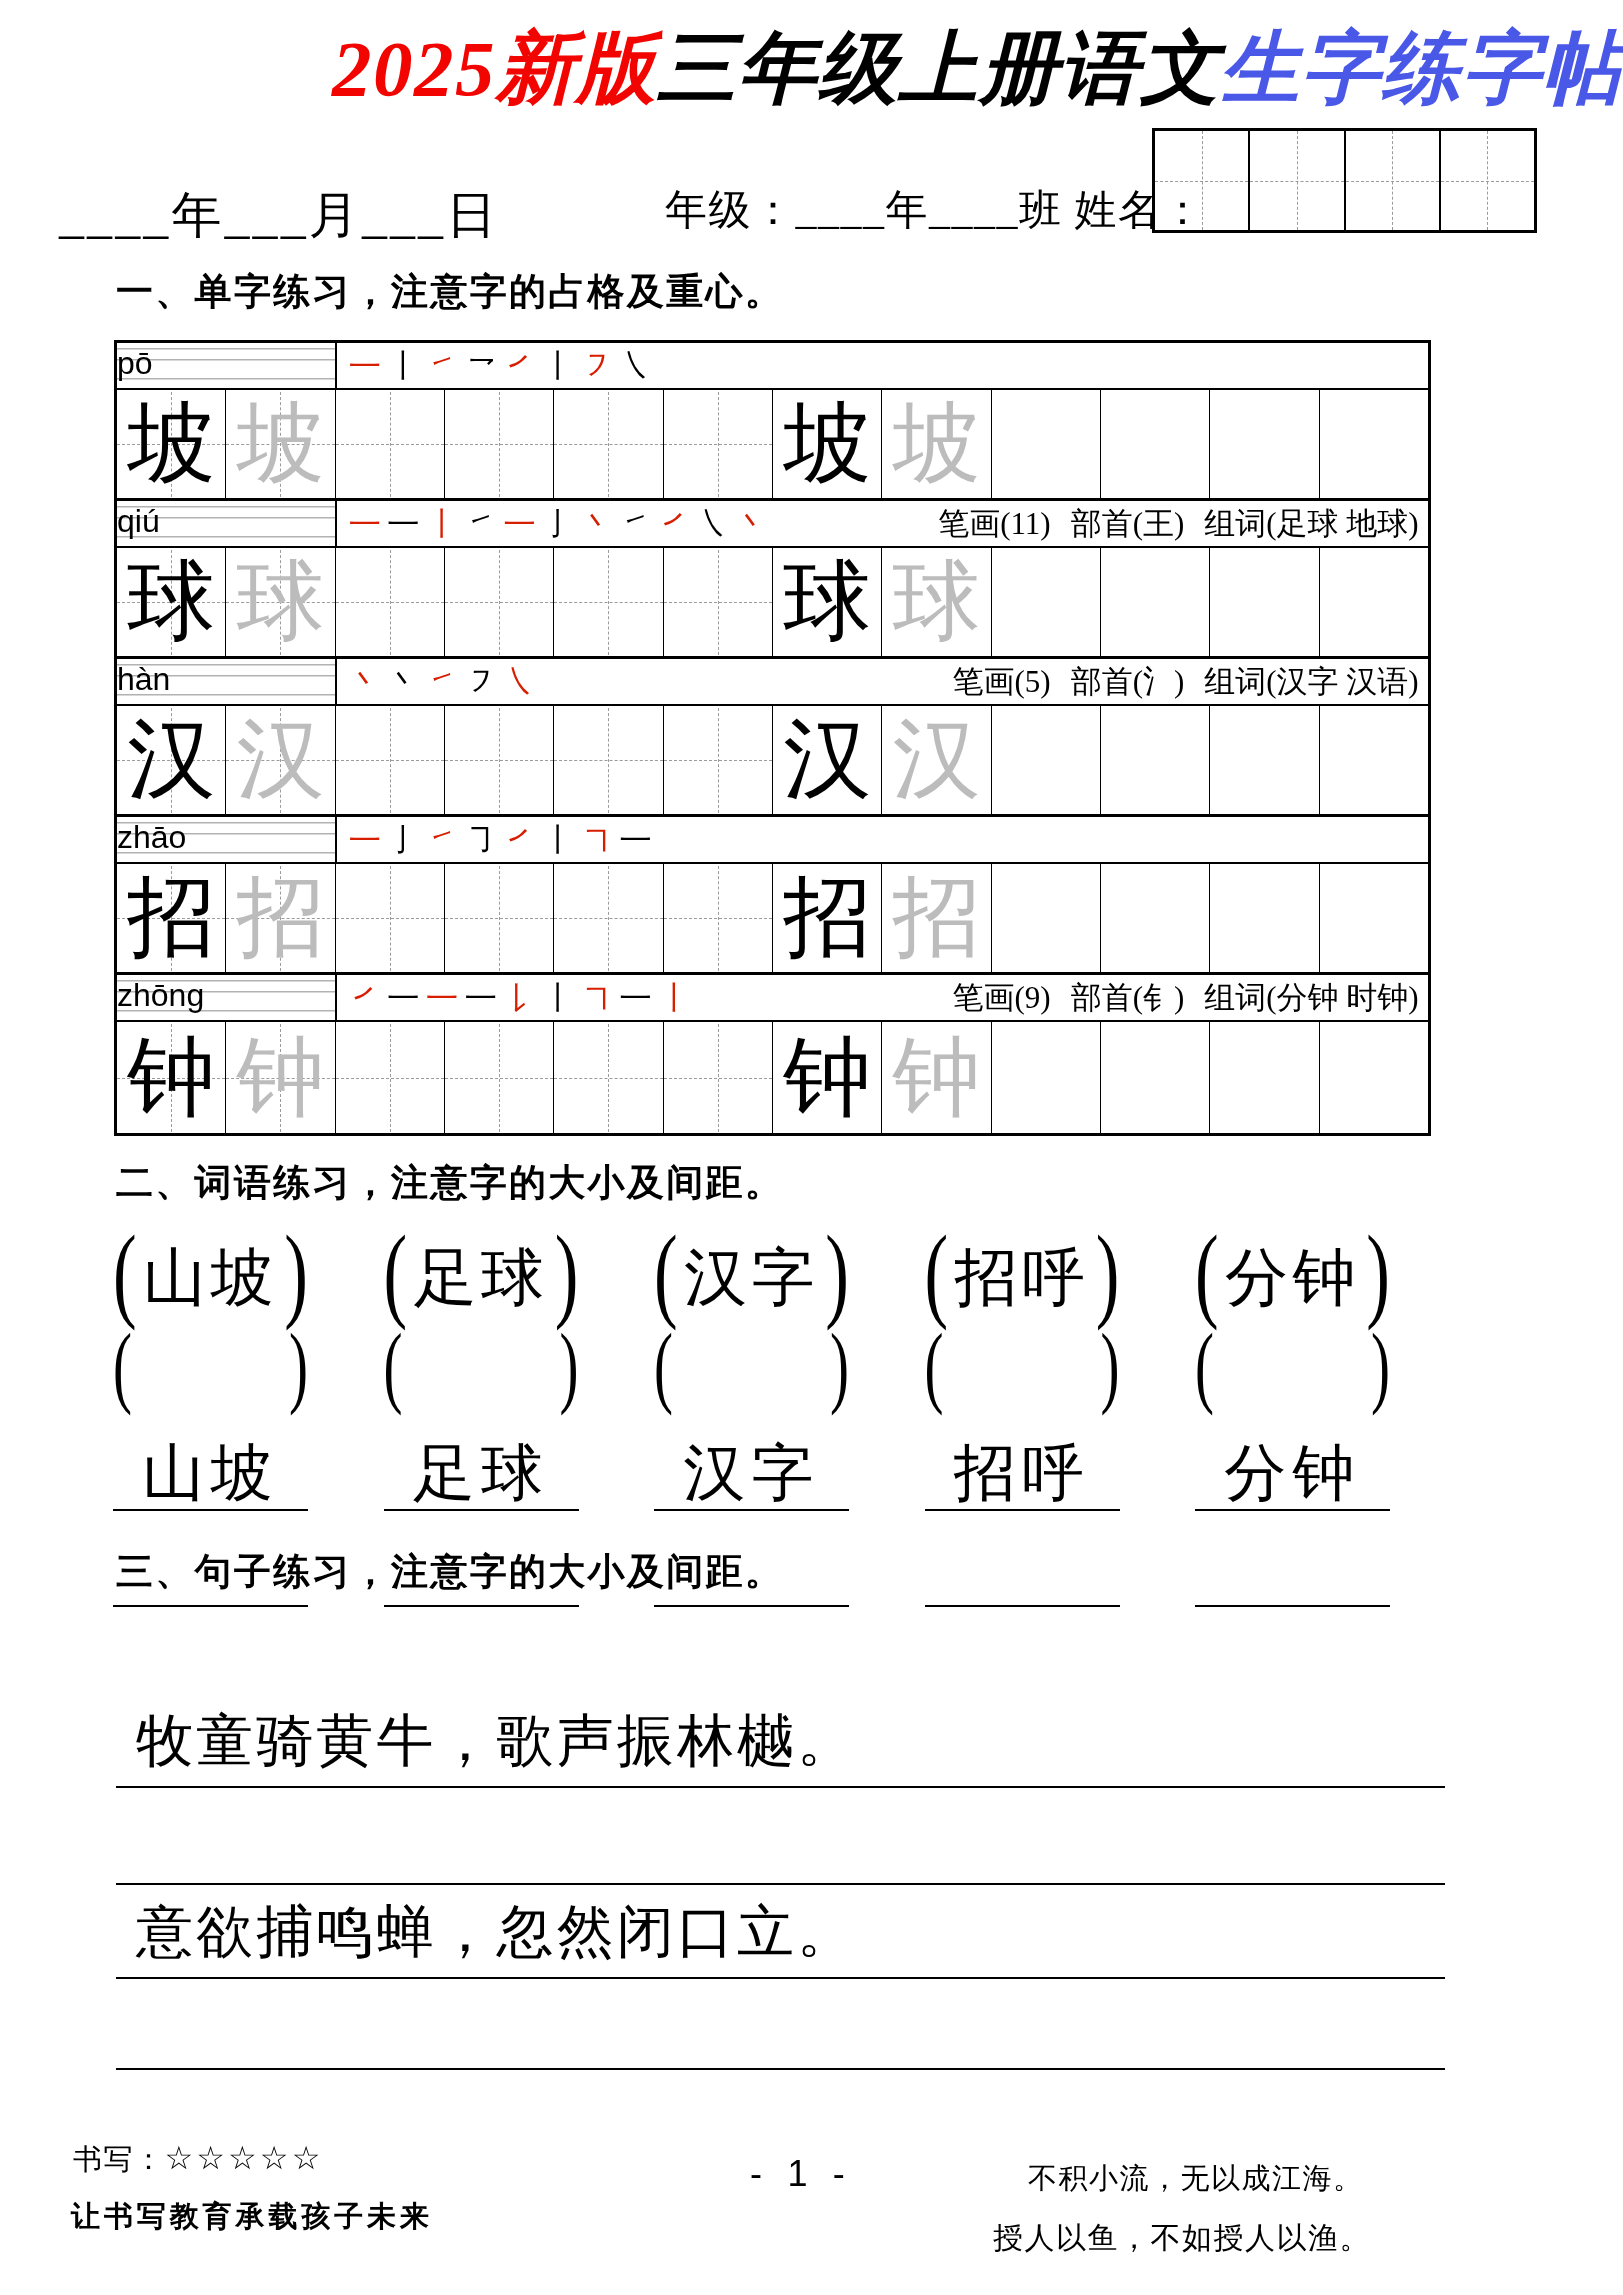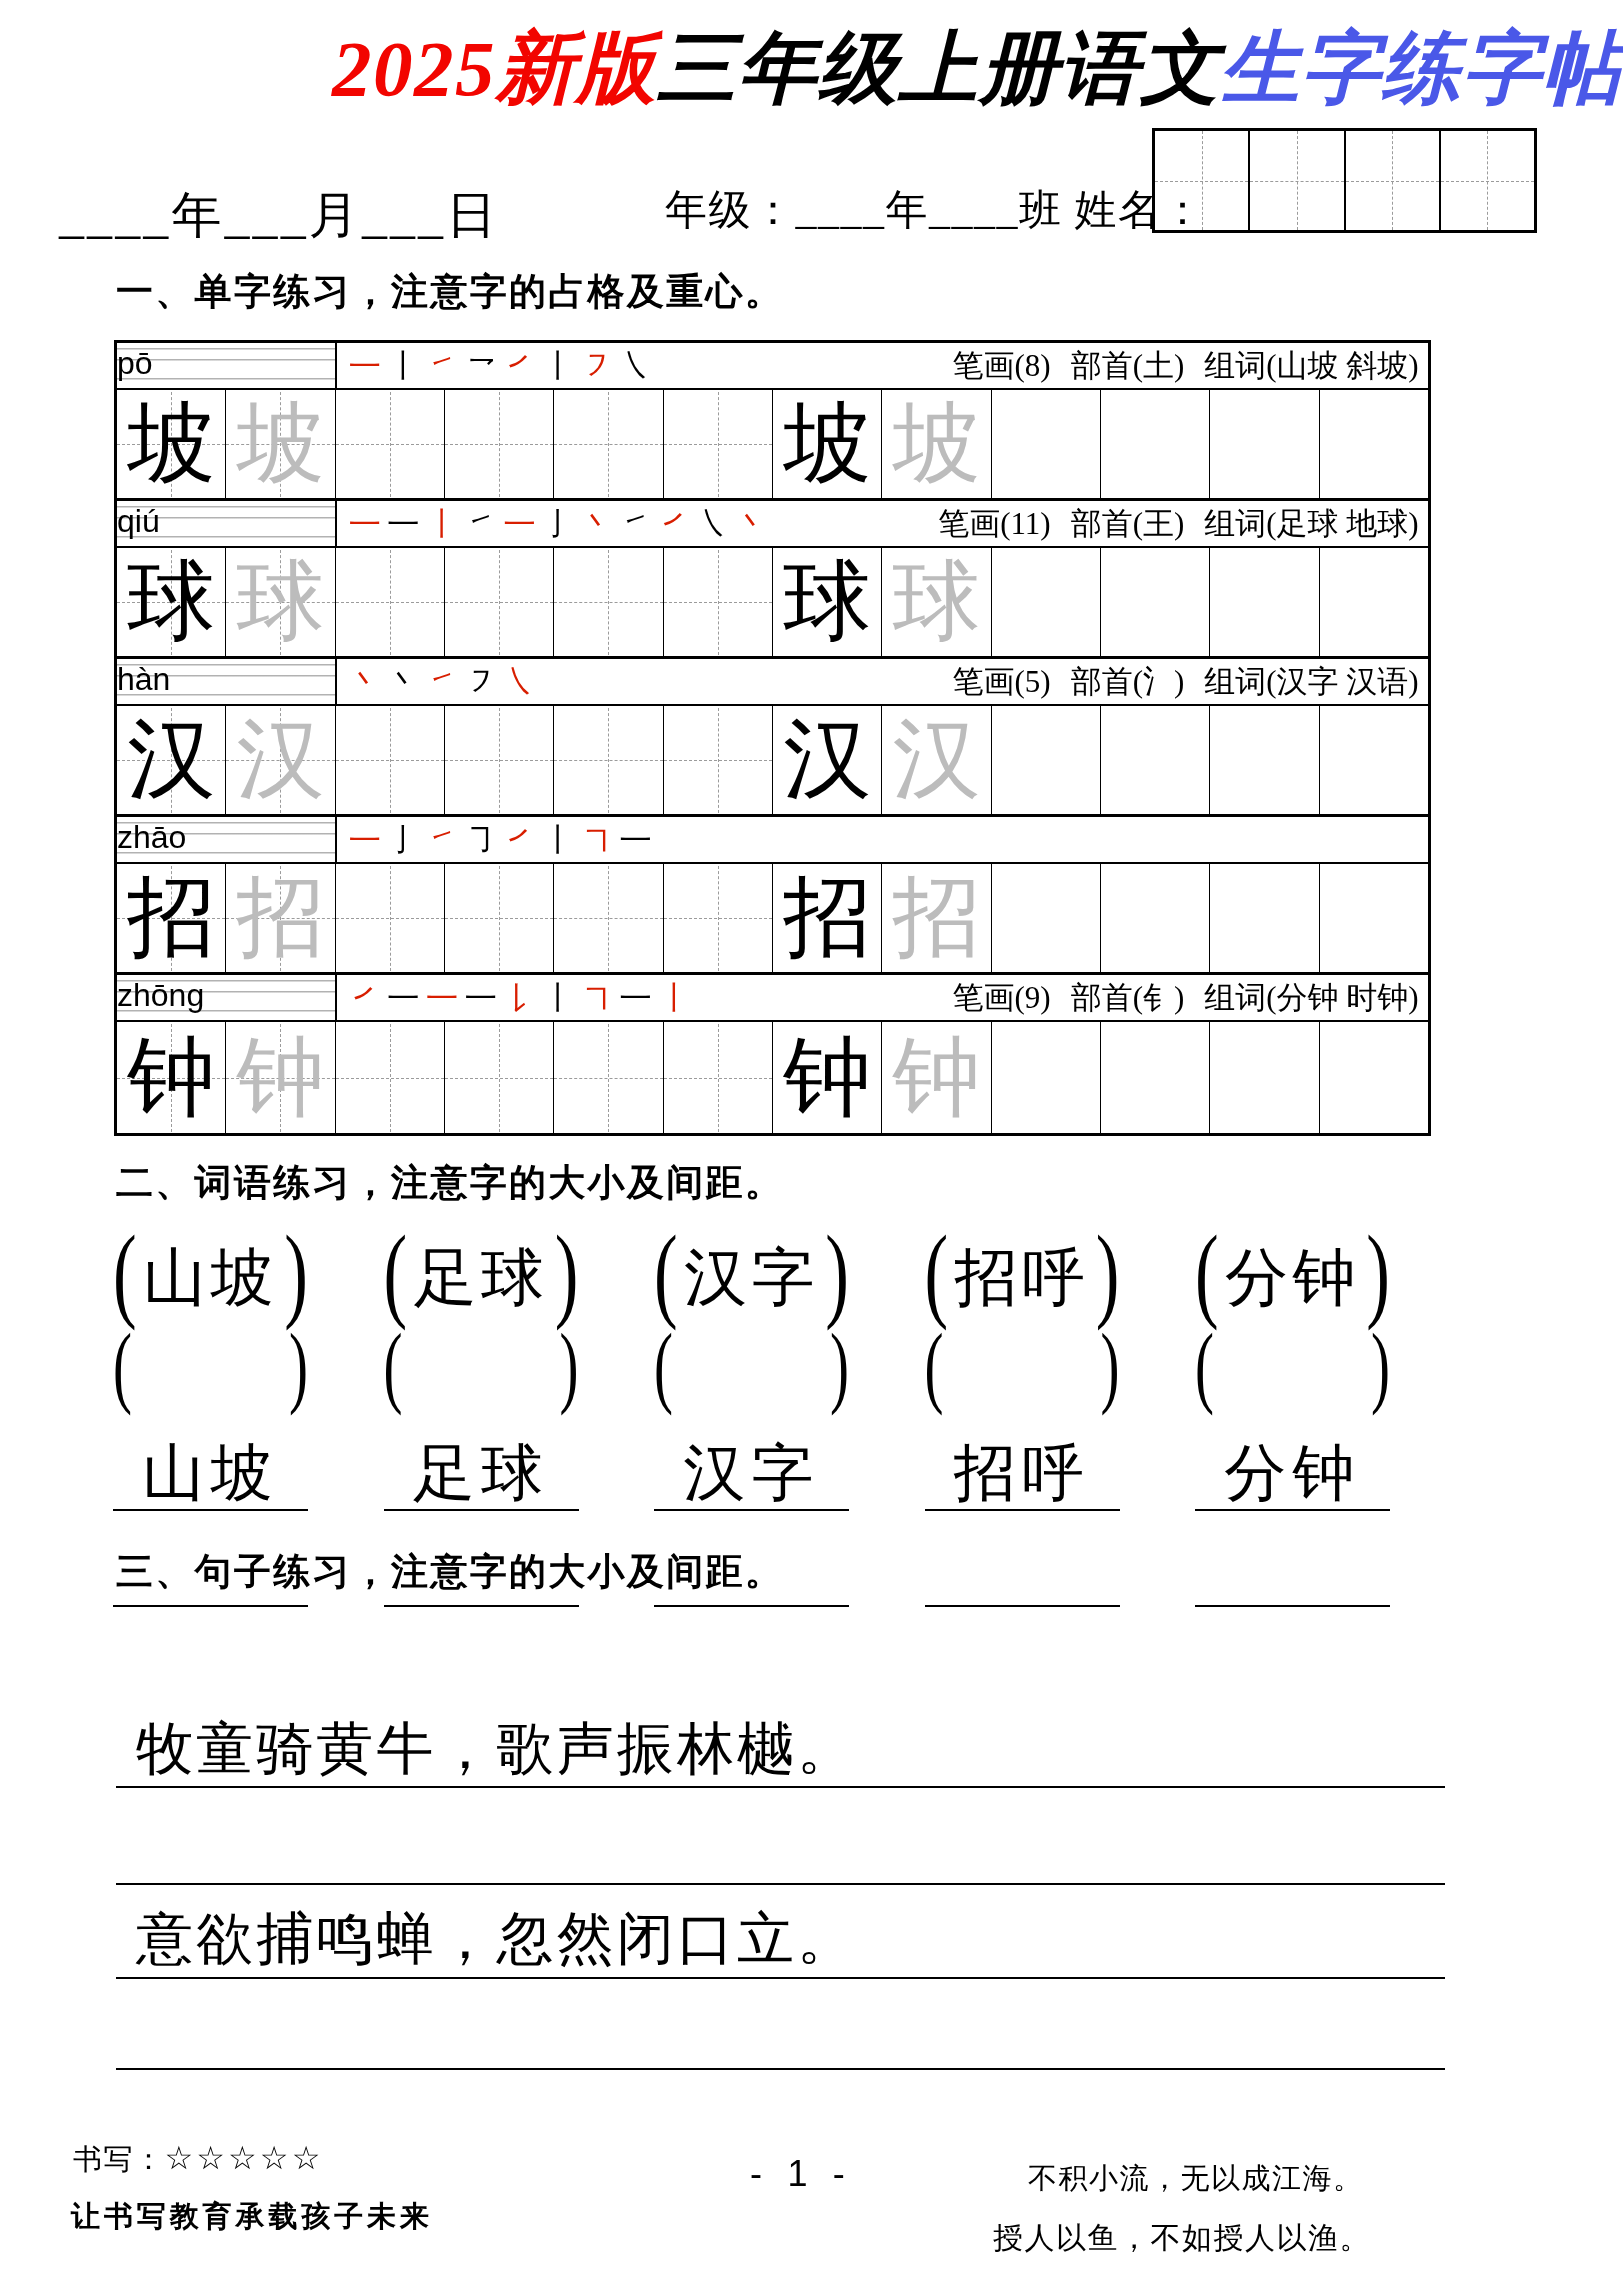--- a/index.html
+++ b/index.html
@@ -63,21 +63,21 @@
   .wgroup{display:flex;align-items:center;width:195px;justify-content:space-between}
   .paren{font-size:71px;font-weight:400;transform:scaleY(1.5);display:inline-block;line-height:1;padding-bottom:7.7px}
   .paren.small{font-size:57px;transform:scaleY(1.6)}
   .wtext{font-size:63px;letter-spacing:4.6px;white-space:nowrap}
   .wline{width:195px;text-align:center;border-bottom:2.3px solid #000;font-size:62px;
          letter-spacing:6.2px;padding-bottom:9.3px;white-space:nowrap}
   .uline{width:195px;border-top:2.3px solid #000;height:0}
 
   
   .sentence{position:absolute;left:116px;width:1329px;border-bottom:2.3px solid #000;
-            display:flex;align-items:center;padding:0 0 6.2px 20px;
+            display:flex;align-items:flex-end;padding:0 0 6.2px 20px;
             font-size:57px;letter-spacing:3.1px;white-space:nowrap}
   #s1{top:1720px;height:68px}
   #s2{top:1908px;height:71px}
   .eline{position:absolute;left:116px;width:1329px;border-top:2.3px solid #000;height:0}
   #e1{top:1883px} #e2{top:2068px}
 
   
   .f-rating{position:absolute;left:73px;top:2139px;font-size:29px;letter-spacing:1.5px}
   .f-stars{letter-spacing:3.1px;font-size:32px}
   .f-page{position:absolute;left:750px;top:2153px;font-size:36px;letter-spacing:7.7px;
@@ -108,21 +108,20 @@
 
   <div class="sec-heading" id="h1">一、单字练习，注意字的占格及重心。</div>
 
   <div class="char-table" id="charTable">
       <div class="info-row">
         <div class="pinyin-cell">
           <div class="pinyin">pō</div>
         </div>
         <div class="stroke-cell">
           <div class="stroke-strip"><span class="stroke-step red">㇐</span><span class="stroke-step">㇑</span><span class="stroke-step red">㇀</span><span class="stroke-step">㇖</span><span class="stroke-step red">㇒</span><span class="stroke-step">㇑</span><span class="stroke-step red">㇇</span><span class="stroke-step">㇏</span></div>
-          <div class="char-info"><span>笔画(8)</span><span>部首(土)</span><span>组词(山坡  斜坡)</span></div>
         </div>
       </div>
       <div class="practice-row">
         <div class="p-cell guided">
           <span class="p-char">坡</span>
         </div>
         <div class="p-cell guided">
           <span class="p-char trace">坡</span>
         </div>
         <div class="p-cell guided"></div>

